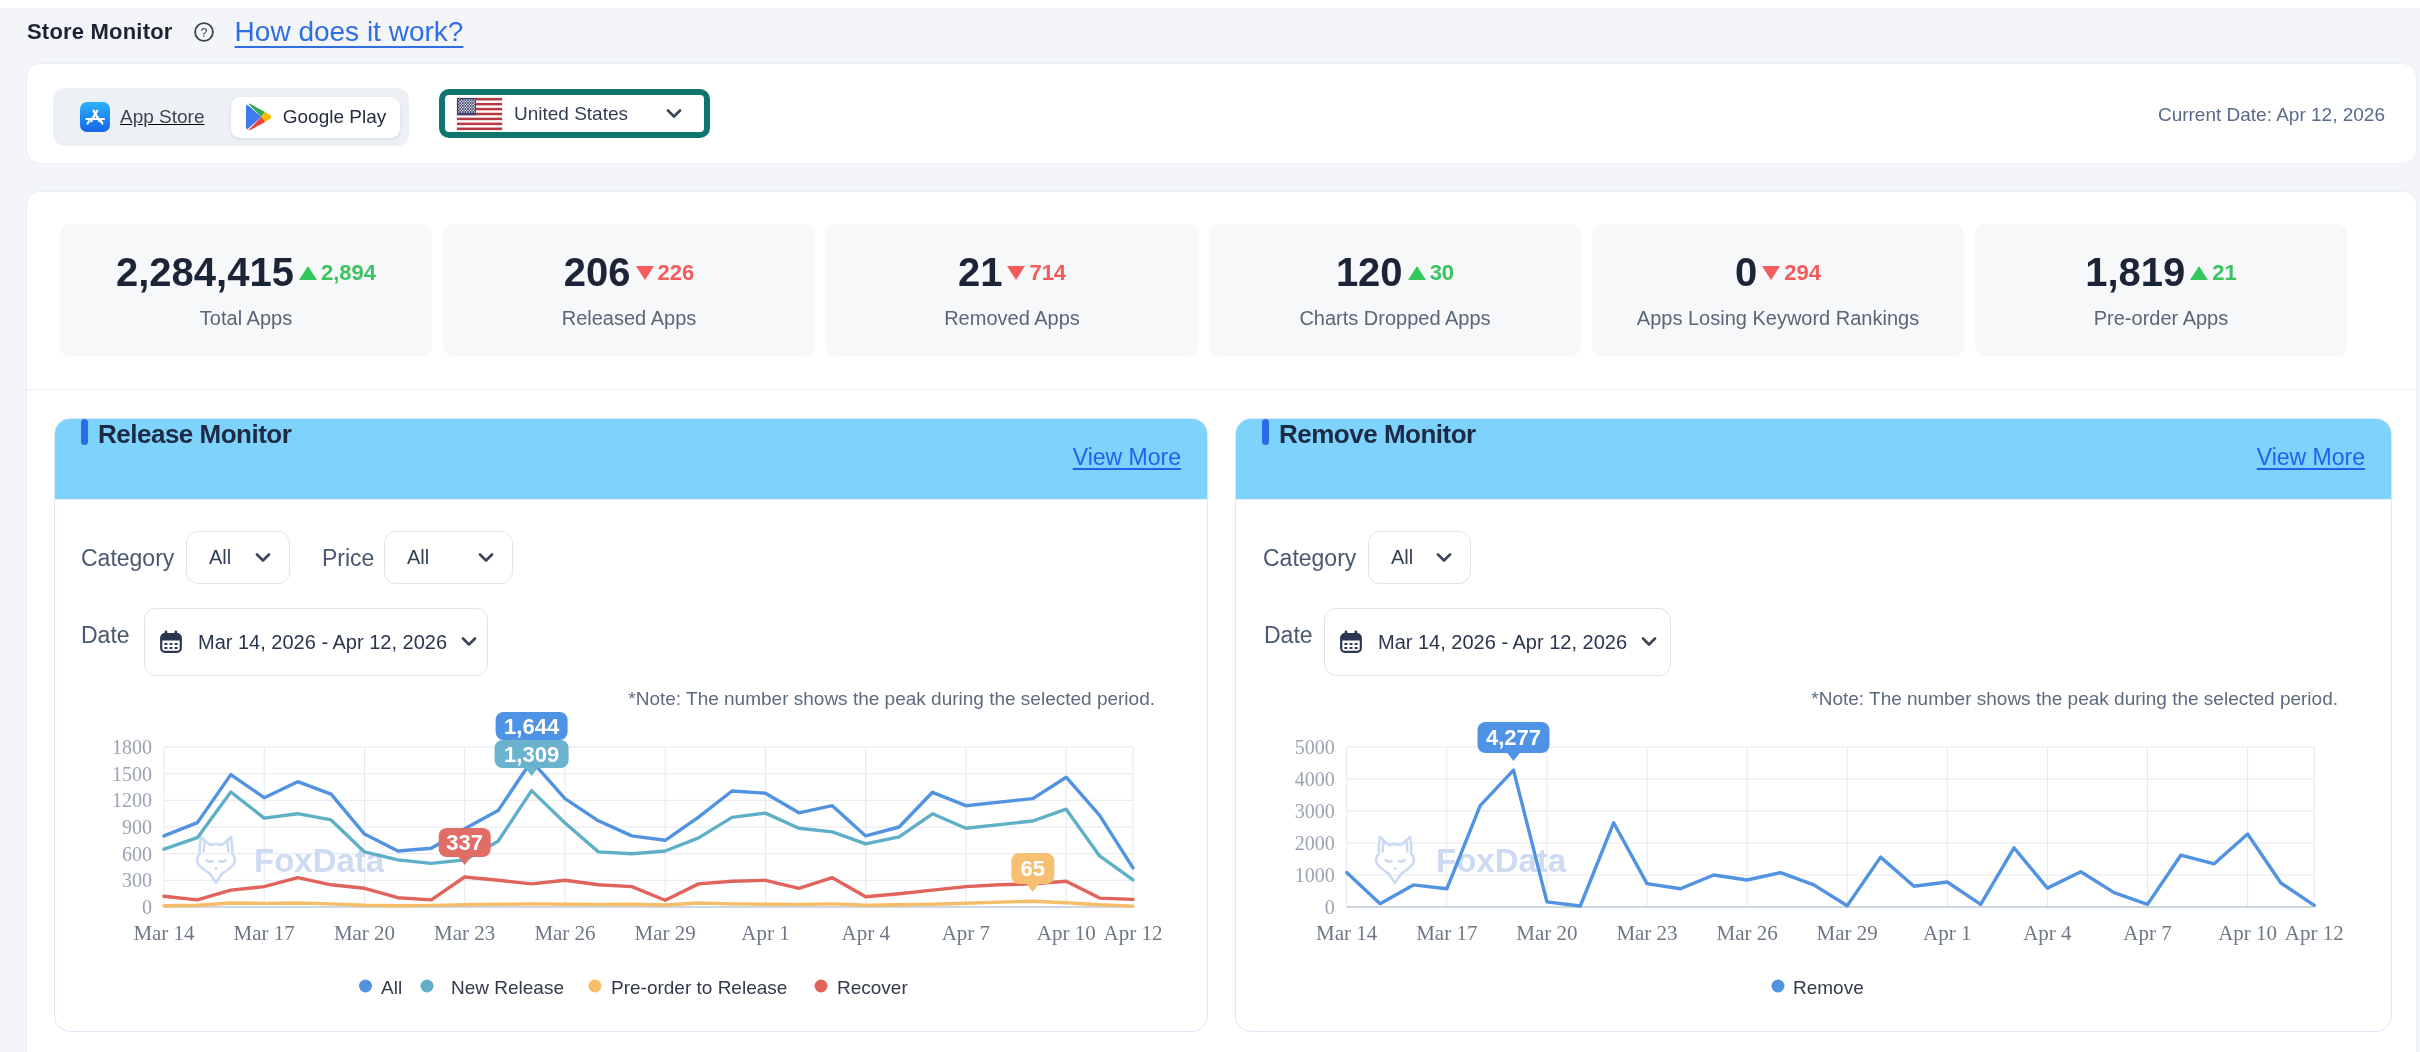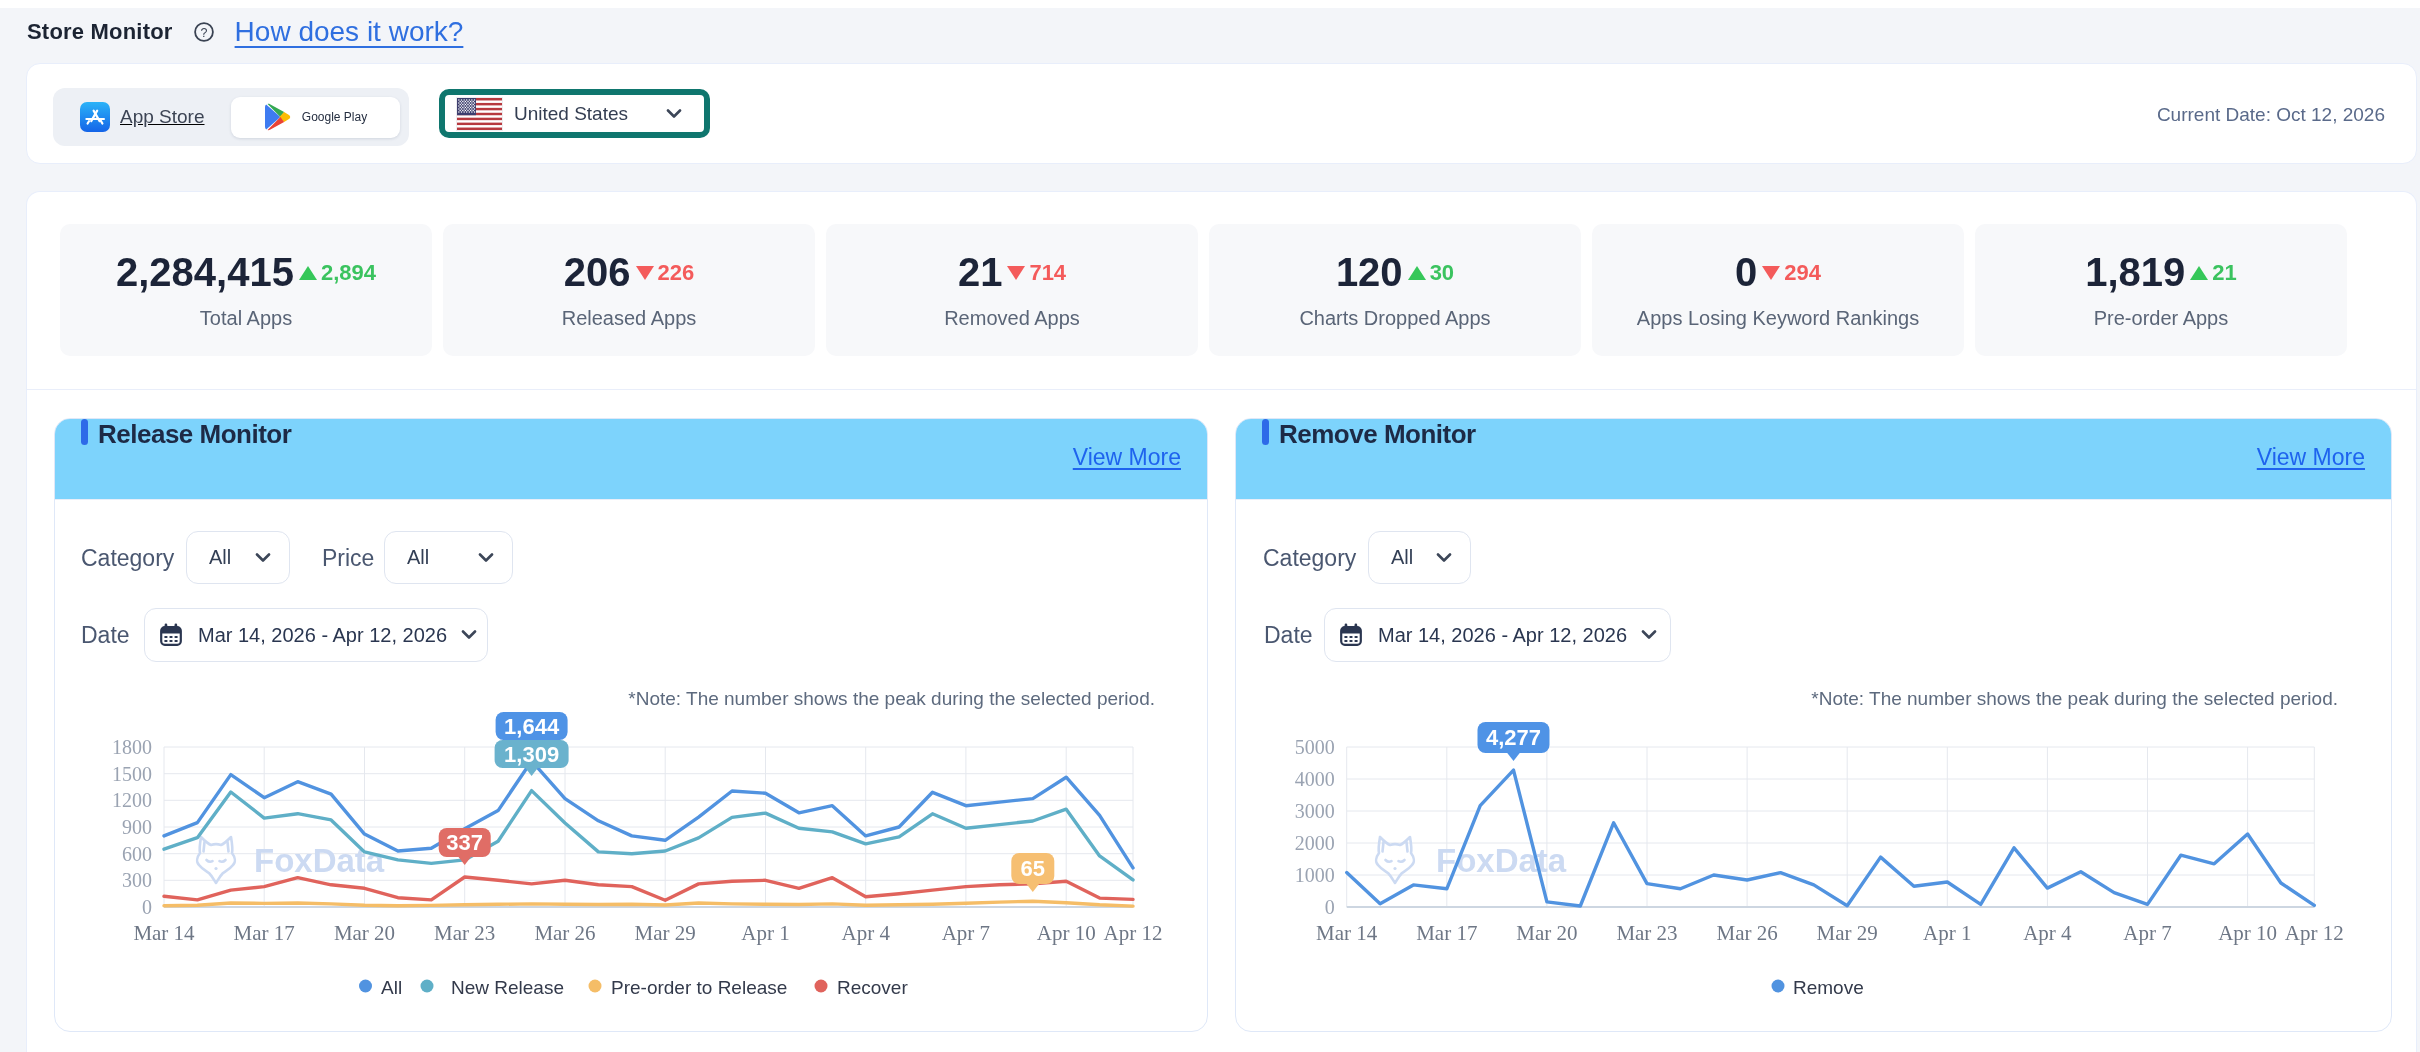--- a/index.html
+++ b/index.html
@@ -4,21 +4,21 @@
 body { width:2420px; height:1052px; background:#f3f5f9; font-family:"Liberation Sans",sans-serif; position:relative; overflow:hidden; }
 .topstrip { position:absolute; left:0; top:0; width:2420px; height:8px; background:#fff; }
 .pagetitle { position:absolute; left:27px; top:16px; display:flex; align-items:center; gap:21px; }
 .pagetitle h1 { font-size:22px; font-weight:bold; color:#1c2433; letter-spacing:0.2px; }
 .pagetitle a { font-size:28px; color:#2f6fe0; text-decoration:underline; text-underline-offset:5px; }
 .card1 { position:absolute; left:26px; top:63px; width:2391px; height:101px; background:#fff; border:1px solid #e8eefb; border-radius:14px; }
 .seg { position:absolute; left:26px; top:24px; width:356px; height:58px; background:#edf0f5; border-radius:12px; display:flex; align-items:center; }
 .seg .item1 { display:flex; align-items:center; gap:10px; padding-left:27px; width:178px;text-decoration:underline; }
 .seg .item1 span { font-size:19px; color:#3c4454; }
 .seg .gp { display:flex; align-items:center; gap:11px; justify-content:center; width:169px; height:41px; background:#fff; border-radius:9px; box-shadow:0 1px 3px rgba(40,60,90,.14); }
-.seg .gp span { font-size:12px; color:#252e40; }
+.seg .gp span { font-size:19px; color:#252e40; }
 .cselect { position:absolute; left:412px; top:25px; width:271px; height:49px; background:#fff; border:6px solid #0f766e; border-radius:10px; display:flex; align-items:center; padding:0 22px 0 12px; }
 .cselect .txt { font-size:19px; color:#343e52; flex:1; text-align:center; margin-right:26px; }
 .curdate { position:absolute; right:31px; top:0; height:101px; display:flex; align-items:center; font-size:19px; color:#5a6a8a; }
 .container { position:absolute; left:26px; top:191px; width:2391px; height:861px; background:#fff; border:1px solid #e8eefb; border-radius:14px 14px 0 0; border-bottom:none; }
 .stats { position:absolute; left:33px; top:32px; display:flex; gap:11px; }
 .sbox { width:372px; height:132px; background:#f7f8fa; border-radius:10px; display:flex; flex-direction:column; align-items:center; justify-content:center; }
 .srow { display:flex; align-items:center; }
 .snum { font-size:40px; font-weight:bold; color:#1c2438; }
 .tri { width:0; height:0; border-left:9.5px solid transparent; border-right:9.5px solid transparent; margin:0 4px 0 5px; }
 .tri.up { border-bottom:14px solid #35c759; }
@@ -29,21 +29,21 @@
 .chartcard { position:absolute; top:226px; height:614px; background:#fff; border:1px solid #dfe8f8; border-radius:16px; }
 .ccA { left:27px; width:1154px; }
 .ccB { left:1208px; width:1157px; }
 .chead { position:absolute; left:0; top:0; width:100%; height:81px; background:#7dd3fc; border-bottom:1px solid #e9eef8; border-radius:15px 15px 0 0; display:flex; align-items:flex-start; }
 .cbar { width:7px; height:26px; border-radius:3.5px; background:#2e6ae8; margin-left:26px; }
 .ctitle { font-size:26px; font-weight:bold; color:#1d2a46; margin-left:10px; letter-spacing:-0.5px; }
 .viewmore { position:absolute; right:26px; top:25px; font-size:23px; color:#1e63ee; text-decoration:underline; text-underline-offset:3px; }
 .flabel { position:absolute; font-size:23px; color:#4a5770; }
 .fselect { position:absolute; top:112px; height:53px; background:#fff; border:1px solid #dfe5f0; border-radius:12px; display:flex; align-items:center; justify-content:space-between; padding:0 18px 0 22px; }
 .fselect .txt { font-size:20px; color:#333f55; margin-right:14px; }
-.datebox { position:absolute; top:189px; height:54px; background:#fff; border:1px solid #dfe5f0; border-radius:12px; display:flex; align-items:center; padding:0 18px 0 14px; }
+.datebox { position:absolute; top:189px; height:68px; background:#fff; border:1px solid #dfe5f0; border-radius:12px; display:flex; align-items:center; padding:0 18px 0 14px; }
 .datebox .txt { font-size:20px; color:#2a3650; margin:0 14px 0 15px; white-space:nowrap; }
 .note { position:absolute; top:269px; font-size:19px; color:#5d6a7e; }
 </style></head>
 <body>
 <div class="topstrip"></div>
 <div class="pagetitle">
     <h1>Store Monitor</h1>
     <svg width="20" height="20" viewBox="0 0 20 20" style="flex:none">
       <circle cx="10" cy="10" r="8.9" fill="none" stroke="#3a4353" stroke-width="1.8"></circle>
 <text x="10" y="14.6" text-anchor="middle" font-family="Liberation Sans" font-size="12.5" fill="#3a4353">?</text>
@@ -155,21 +155,21 @@
           <circle cx="12.3" cy="14.0" r="0.75"></circle>
           <circle cx="14.9" cy="14.0" r="0.75"></circle>
           <circle cx="17.5" cy="14.0" r="0.75"></circle>
         </g>
       </svg>
       <span class="txt">United States</span>
       <svg width="16" height="10" viewBox="0 0 16 10" style="flex:none">
         <path d="M2 1.5 L8 7.5 L14 1.5" fill="none" stroke="#3c4658" stroke-width="2.6" stroke-linecap="round" stroke-linejoin="round"></path>
       </svg>
     </div>
-  <div class="curdate">Current Date: Oct 12, 2026</div>
+  <div class="curdate">Current Date: Apr 12, 2026</div>
 </div>
 
 <div class="container">
   <div class="stats">
     <div class="sbox">
         <div class="srow">
           <span class="snum">2,284,415</span>
           <span class="tri up"></span>
           <span class="sdelta" style="color:#3bc35f">2,894</span>
         </div>

